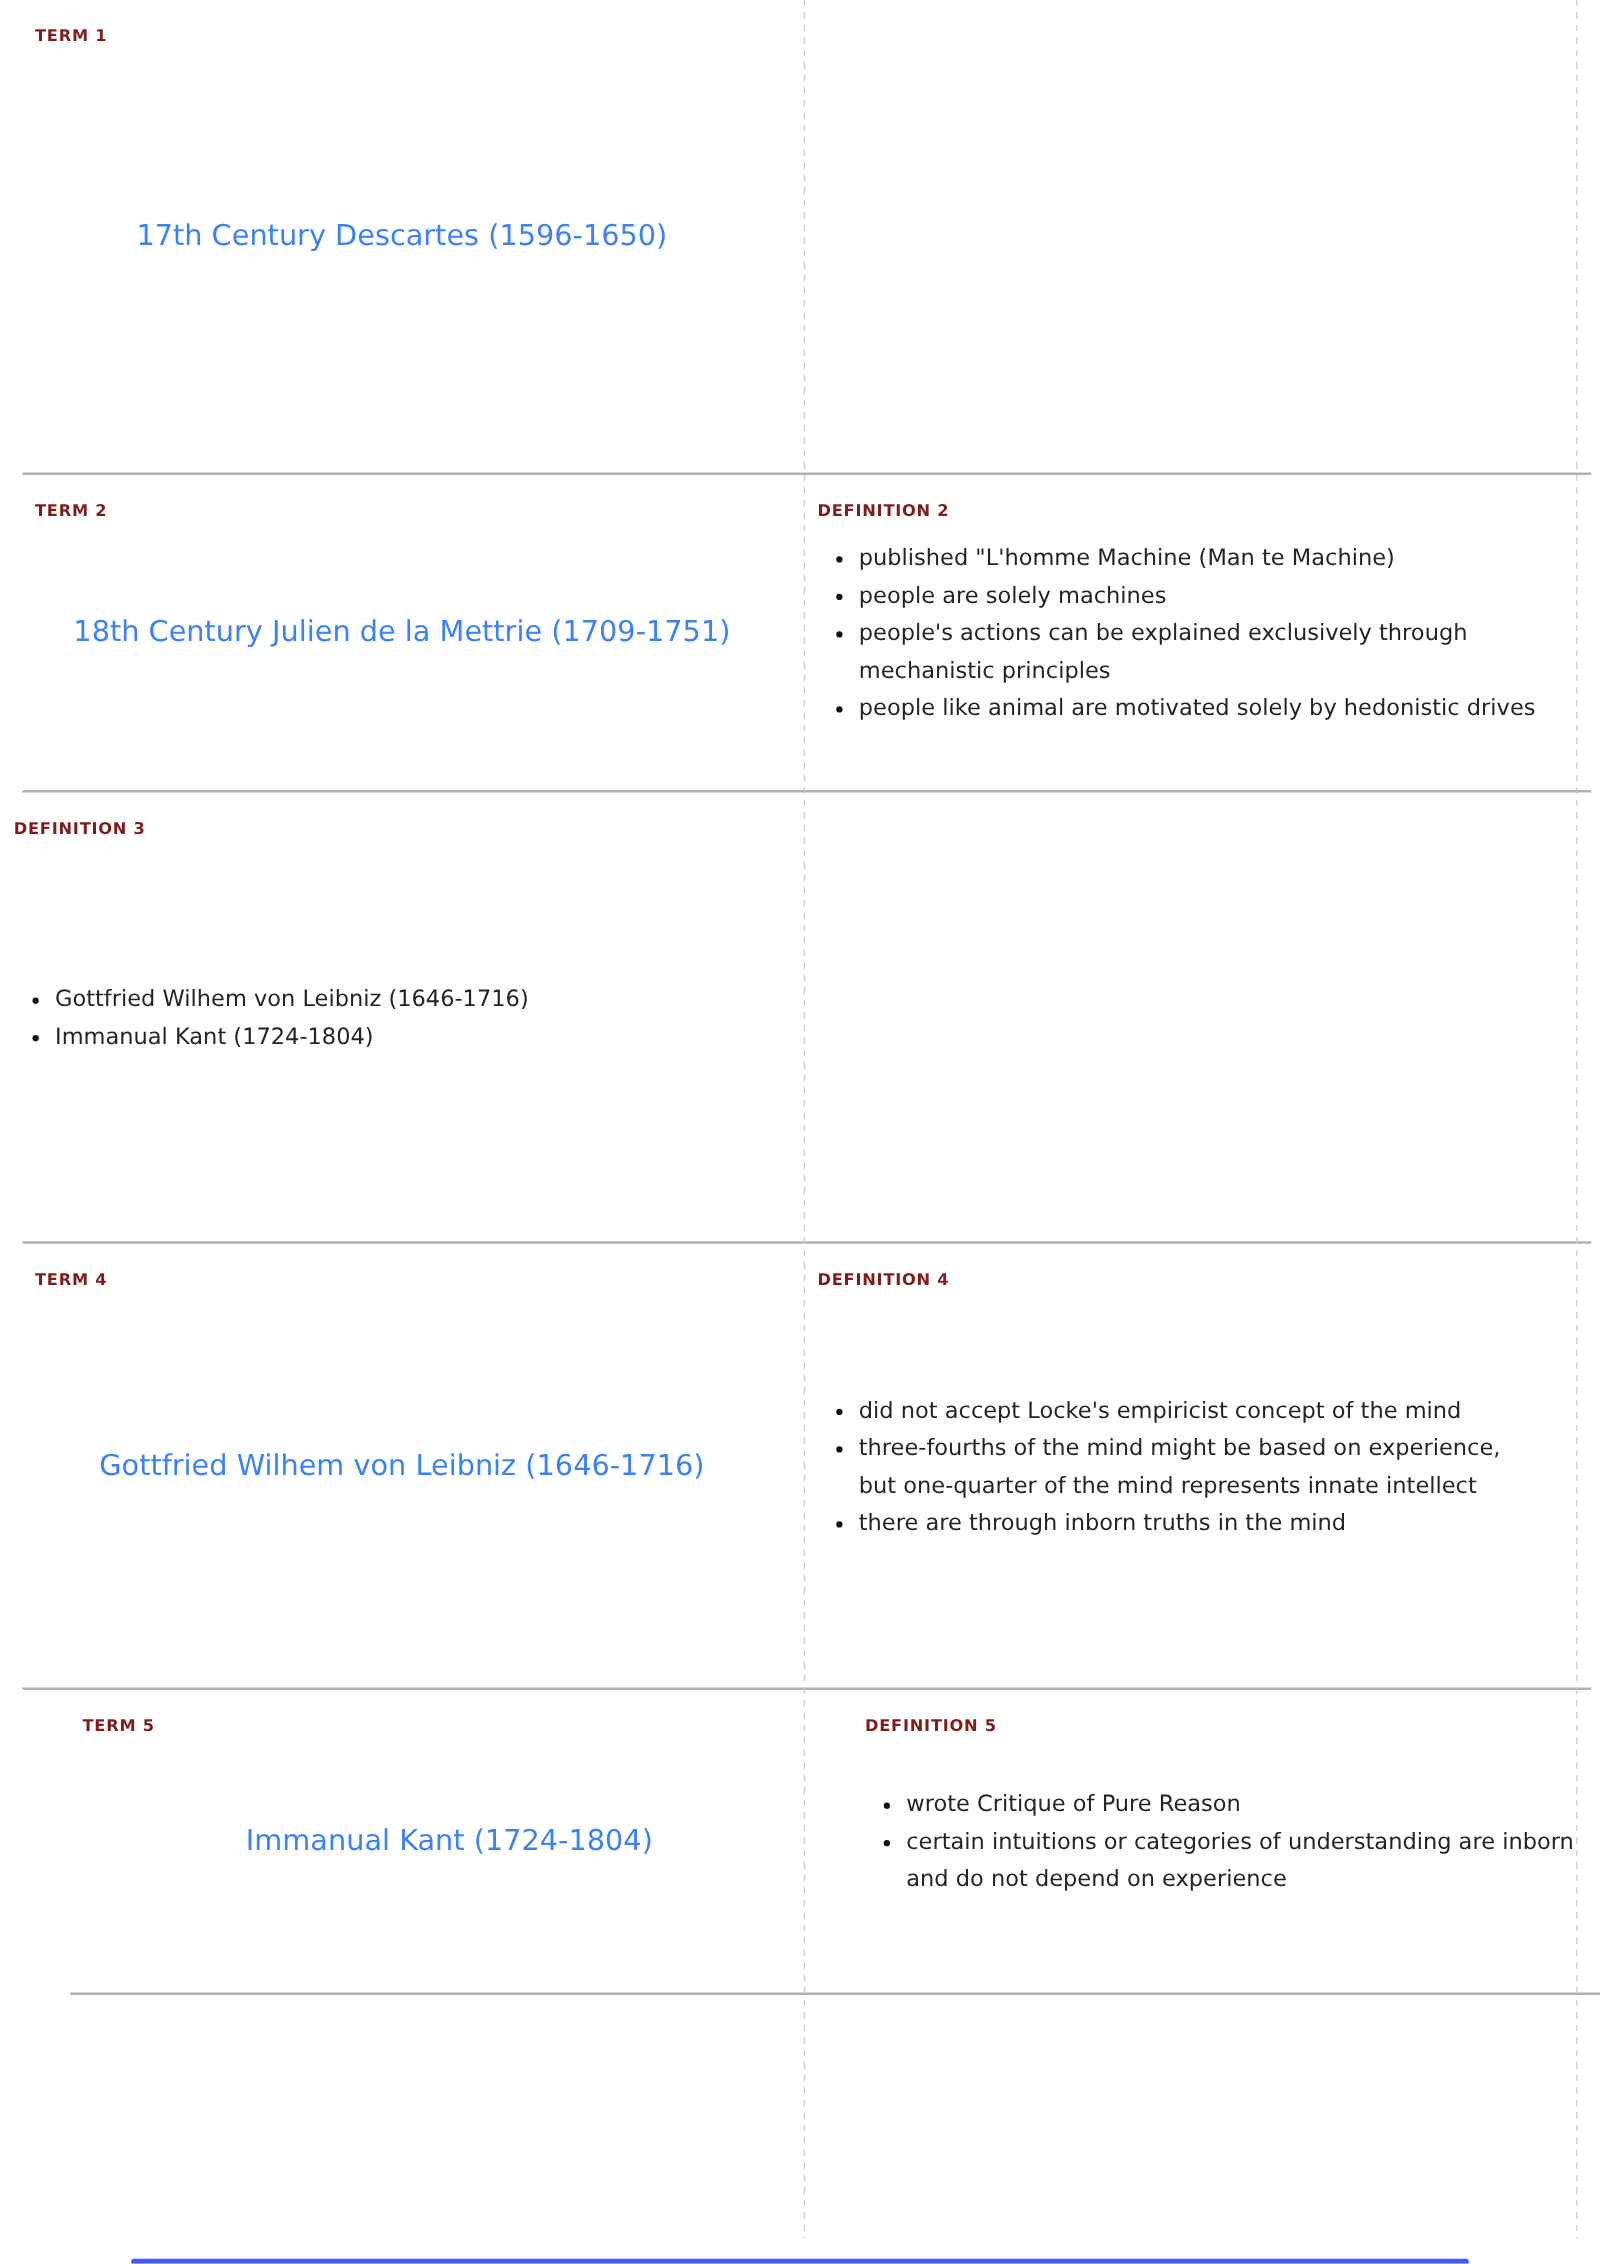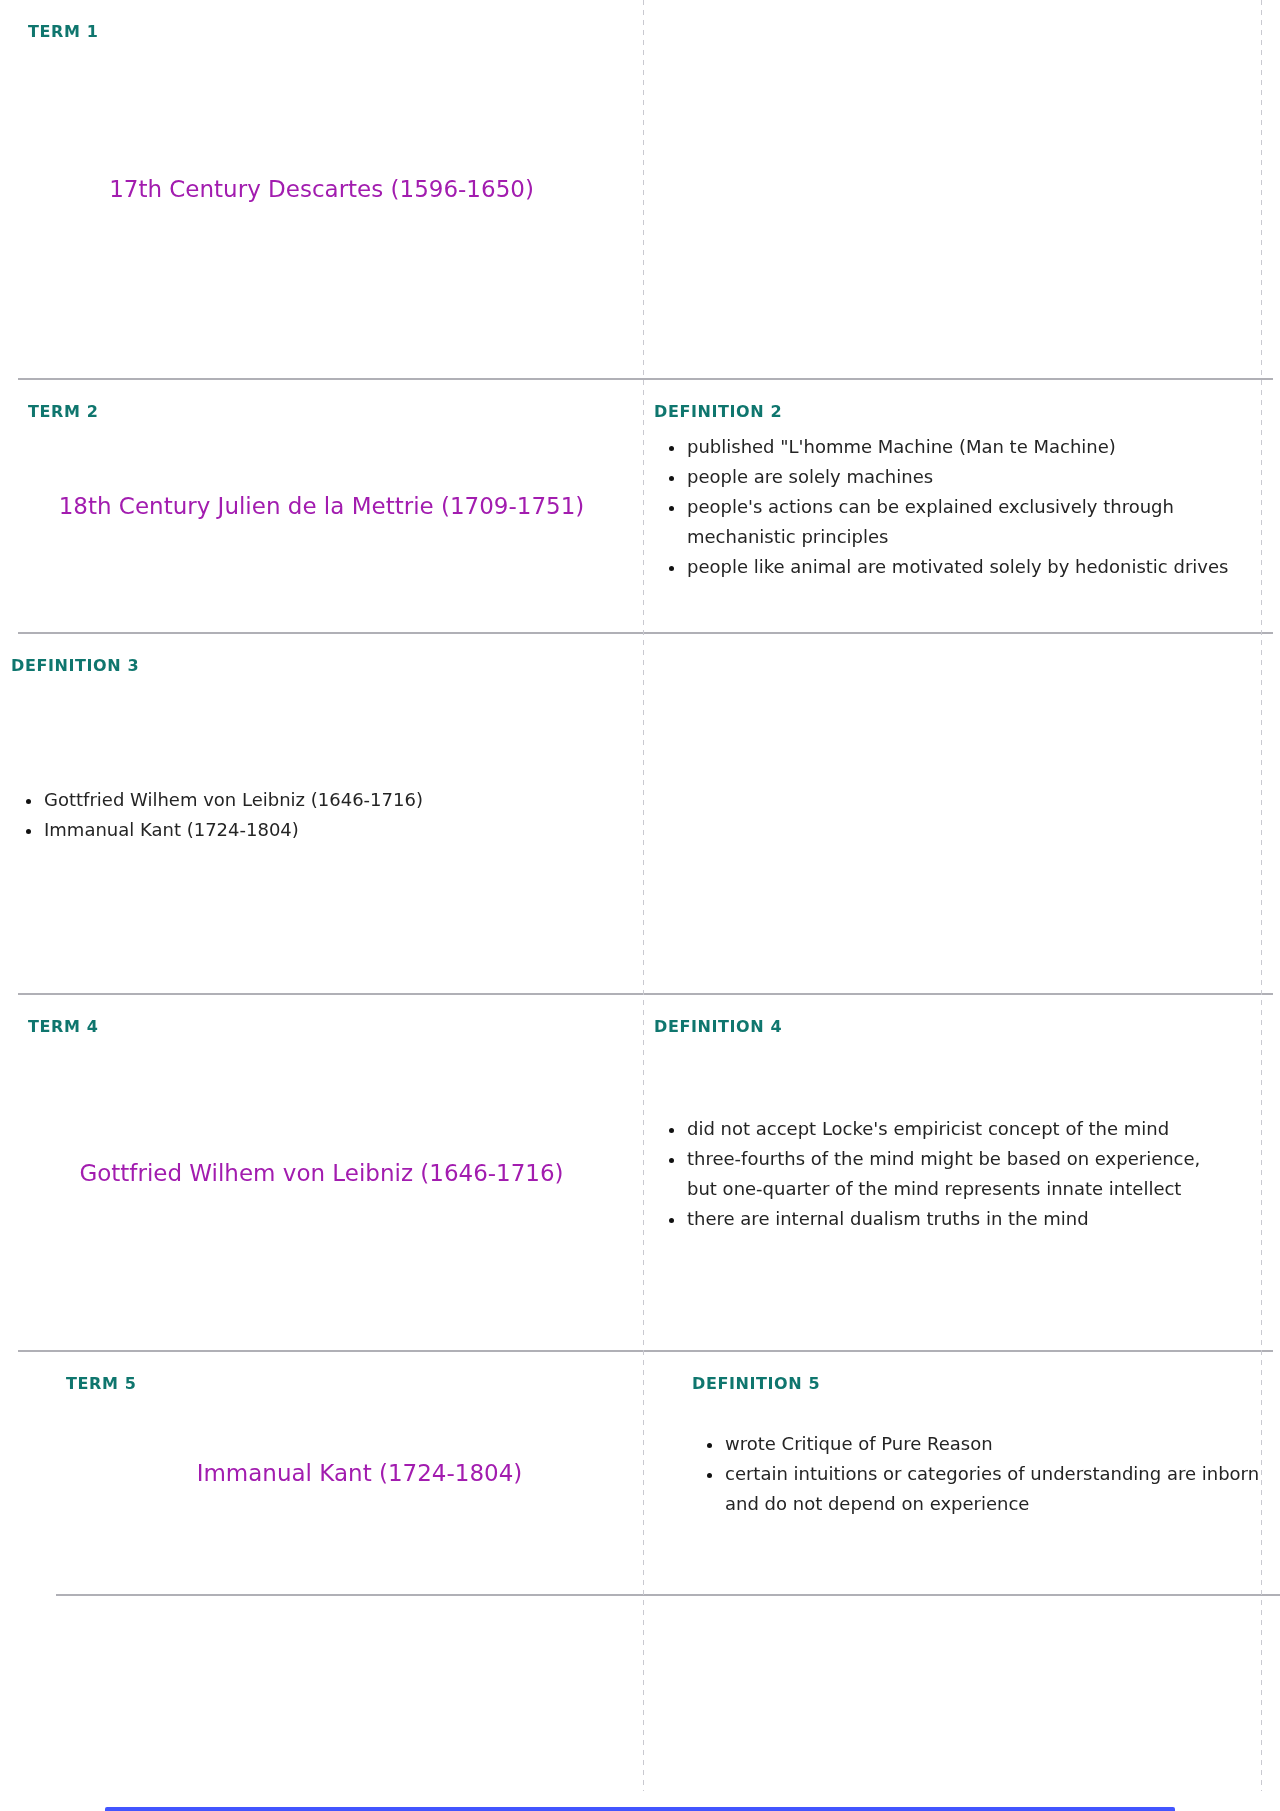--- a/index.html
+++ b/index.html
@@ -35,28 +35,28 @@
   .cell-term {
     width: 643px; position: relative;
     display: flex; align-items: center; justify-content: center;
   }
   .cell-def {
     width: 637px; position: relative;
     display: flex; align-items: center;
   }
   .cell-label {
     position: absolute; top: 22px;
-    font-size: 16px; font-weight: bold; letter-spacing: 0.6px;
-    color: #0f766e; text-transform: uppercase;
+    font-size: 13px; font-weight: bold; letter-spacing: 0.6px;
+    color: #7f1d1d; text-transform: uppercase;
   }
   .cell-term .cell-label { left: 28px; }
   .cell-def  .cell-label { left: 11px; }
 
   .term-text {
-    font-size: 23px; line-height: 1.35; color: #a21caf;
+    font-size: 23px; line-height: 1.35; color: #3b82f6;
     text-align: center; padding: 0 26px; max-width: 640px;
   }
   .def-list {
     list-style: disc; margin: 0 0 0 2px; padding-left: 40px;
     width: 587px; 
     font-size: 18px; line-height: 30px; color: #242424;
   }
   .def-list li { padding-left: 2px; }
   .def-list li::marker { color: #111111; font-size: 15px; }
 
@@ -107,21 +107,21 @@
   <div class="row">
     <div class="cell-term">
       <div class="cell-label">TERM 4</div>
       <div class="term-text">Gottfried Wilhem von Leibniz (1646-1716)</div>
     </div>
     <div class="cell-def">
       <div class="cell-label">DEFINITION 4</div>
       <ul class="def-list">
         <li>did not accept Locke's empiricist concept of the mind</li>
         <li>three-fourths of the mind might be based on experience, but one-quarter of the mind represents innate intellect</li>
-        <li>there are internal dualism truths in the mind</li>
+        <li>there are through inborn truths in the mind</li>
       </ul>
     </div>
   </div>
 
   <div class="row">
     <div class="cell-term">
       <div class="cell-label">TERM 5</div>
       <div class="term-text">Immanual Kant (1724-1804)</div>
     </div>
     <div class="cell-def">

